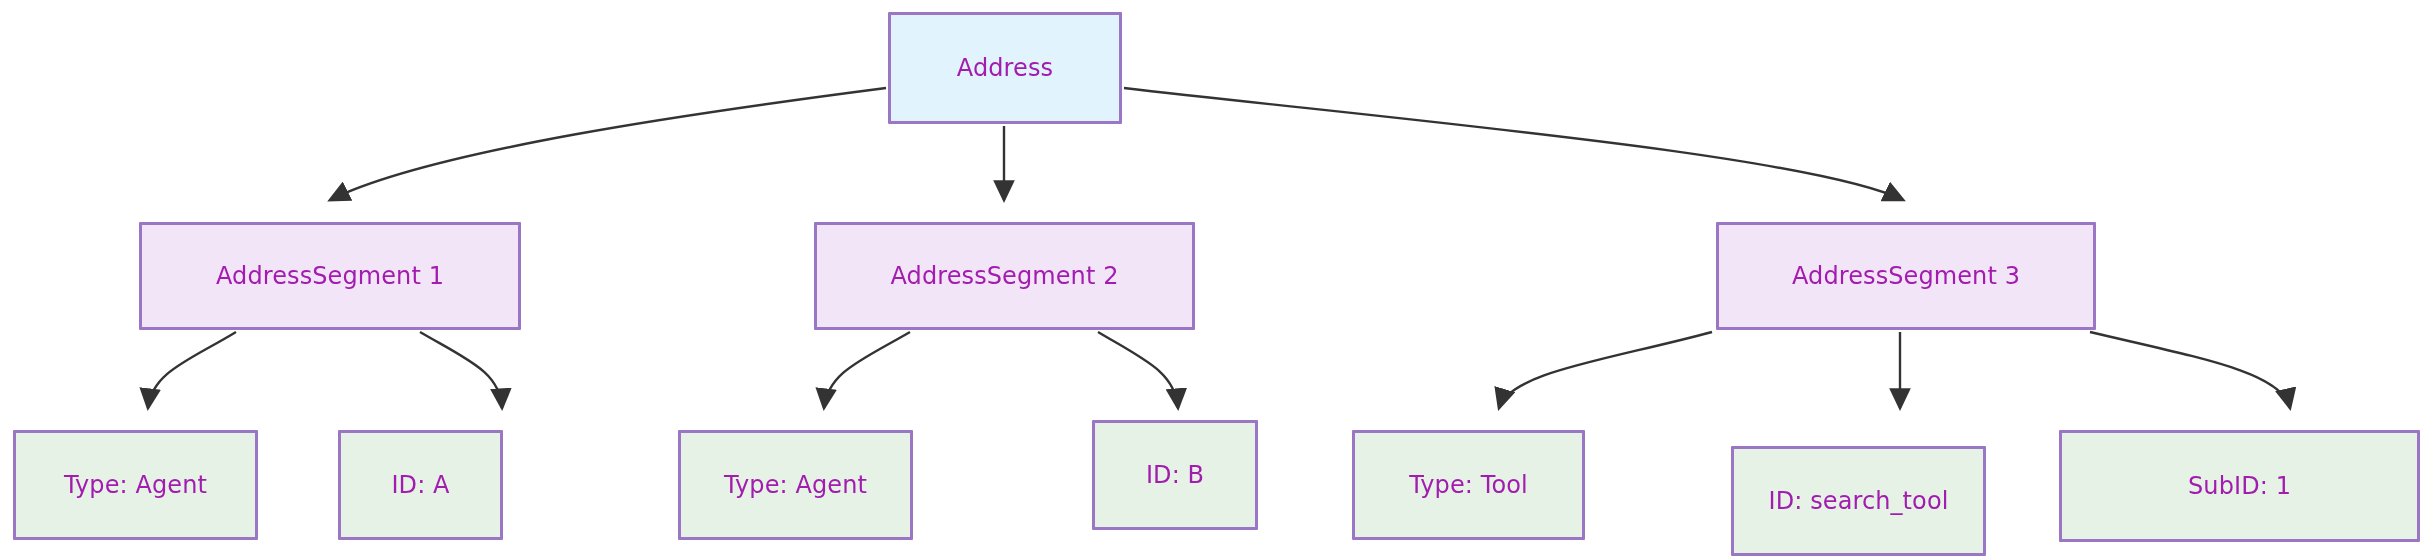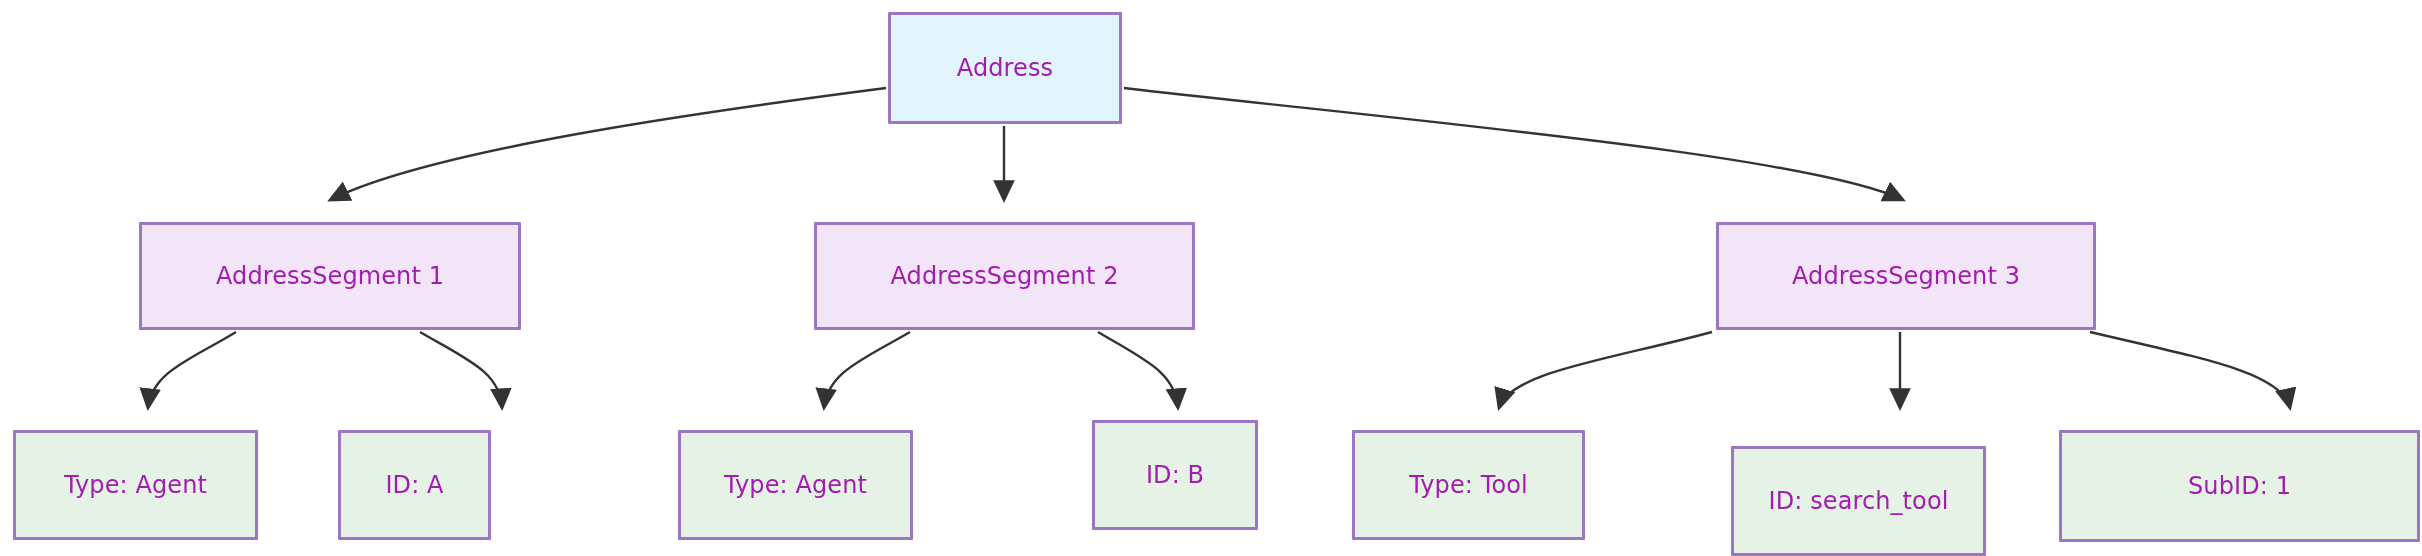--- a/index.html
+++ b/index.html
@@ -89,21 +89,21 @@
       </div>
       <div class="node segment" style="left: 814px; top: 222px; width: 381px; height: 108px;">
         <span class="node-label">AddressSegment 2</span>
       </div>
       <div class="node segment" style="left: 1710px; top: 222px; width: 380px; height: 108px; margin-left: 6px;">
         <span class="node-label">AddressSegment 3</span>
       </div>
       <div class="node leaf" style="left: 13px; top: 430px; width: 245px; height: 110px;">
         <span class="node-label">Type: Agent</span>
       </div>
-      <div class="node leaf" style="left: 338px; top: 430px; width: 153px; height: 110px;">
+      <div class="node leaf" style="left: 338px; top: 430px; width: 165px; height: 110px;">
         <span class="node-label">ID: A</span>
       </div>
       <div class="node leaf" style="left: 678px; top: 430px; width: 235px; height: 110px;">
         <span class="node-label">Type: Agent</span>
       </div>
       <div class="node leaf" style="left: 1092px; top: 420px; width: 166px; height: 110px;">
         <span class="node-label">ID: B</span>
       </div>
       <div class="node leaf" style="left: 1352px; top: 430px; width: 233px; height: 110px;">
         <span class="node-label">Type: Tool</span>

